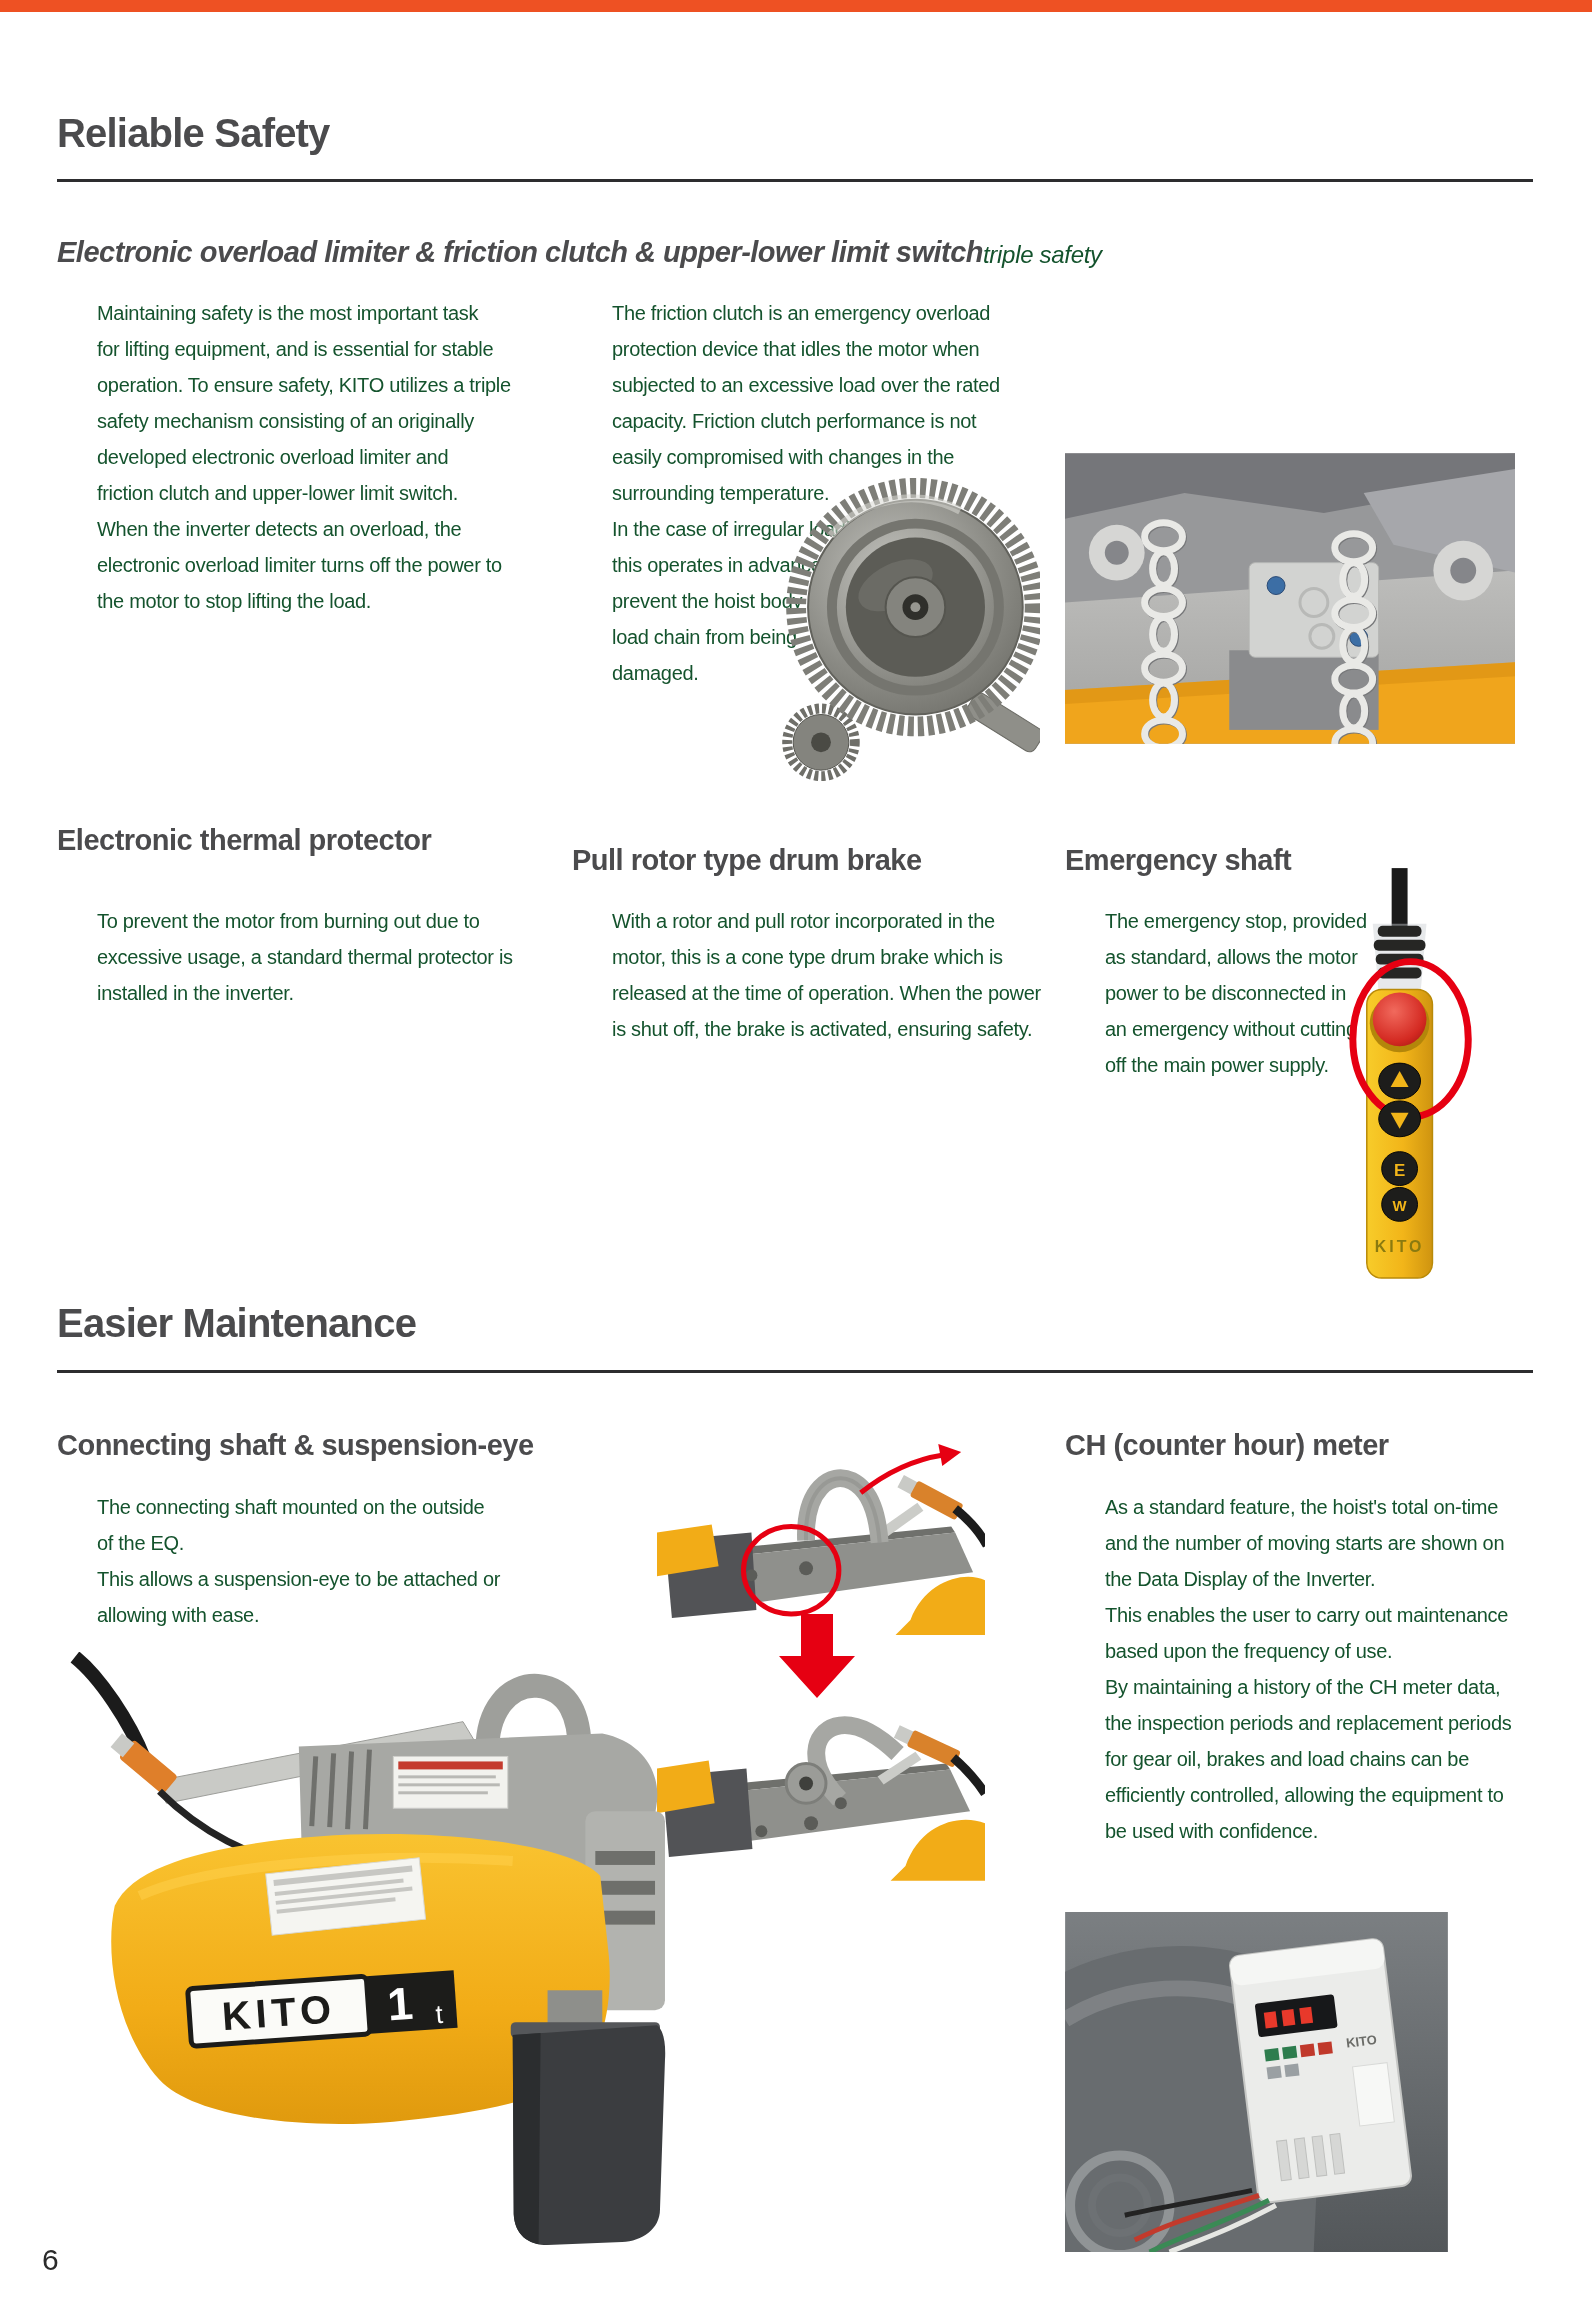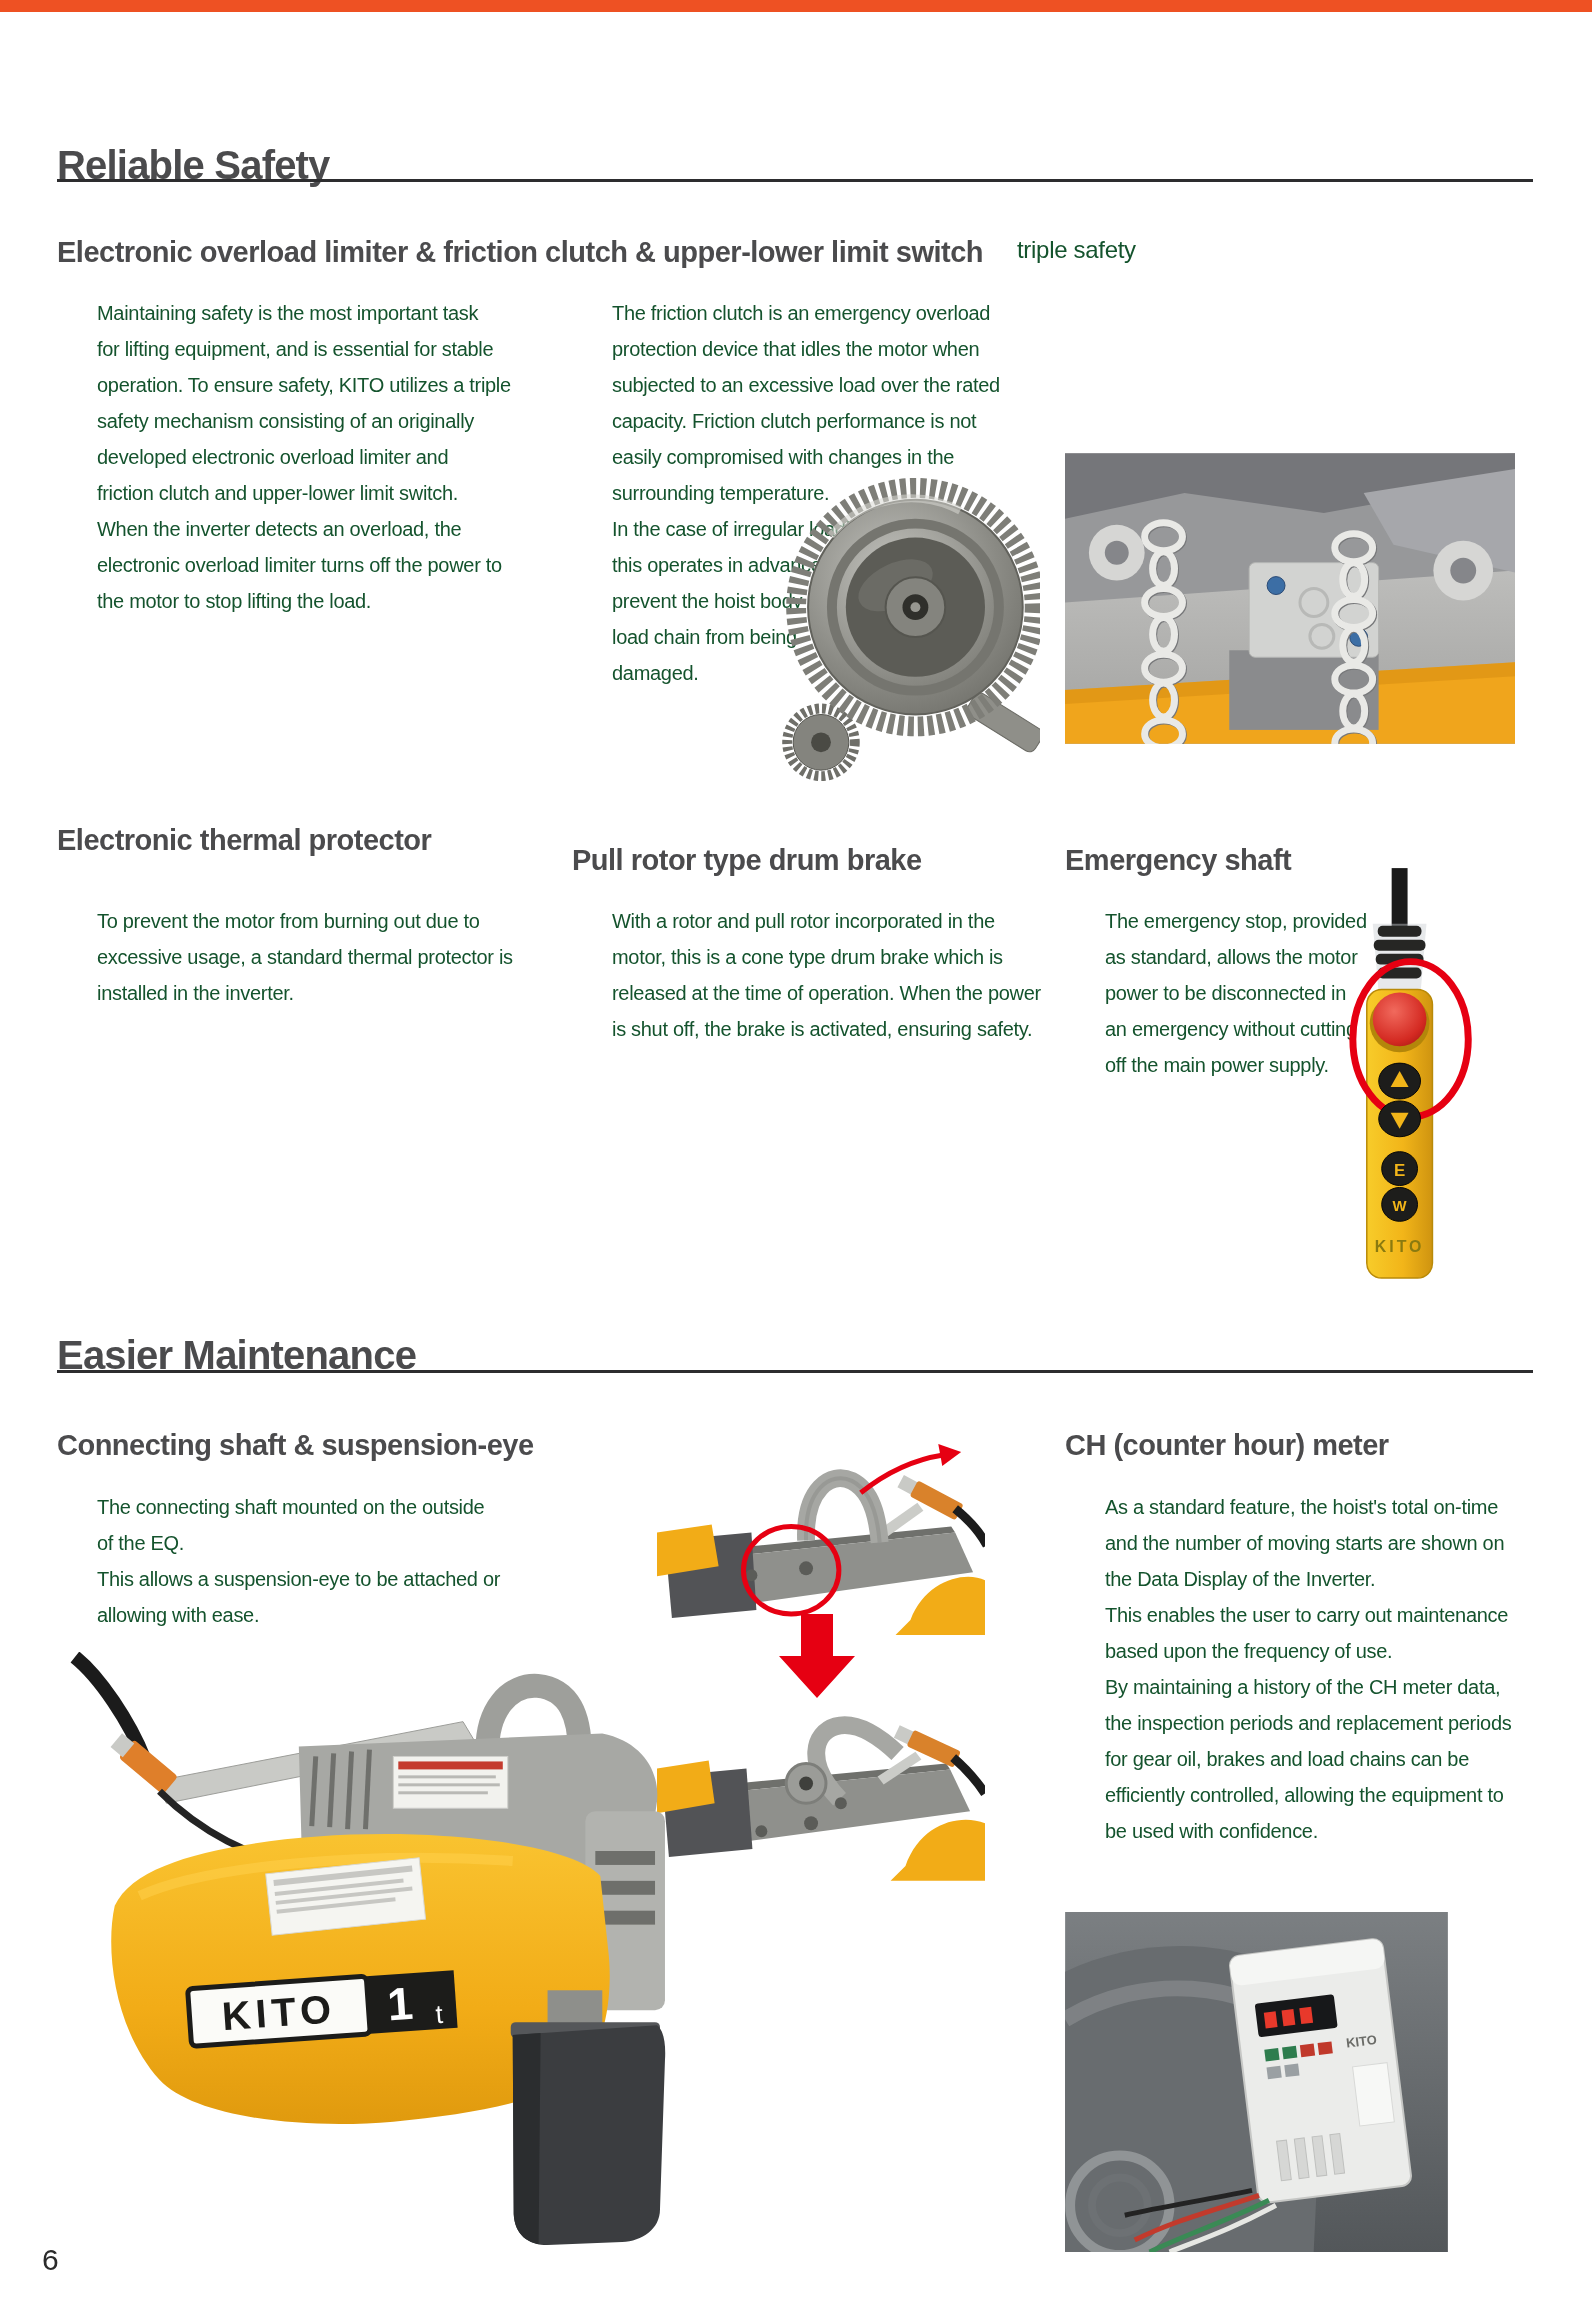--- a/index.html
+++ b/index.html
@@ -1,25 +1,25 @@
 <!DOCTYPE html>
 <html><head>
 <meta charset="utf-8">
 <style>
   html,body{margin:0;padding:0;background:#ffffff;}
   .page{position:relative;width:1592px;height:2311px;background:#ffffff;overflow:hidden;
         font-family:"Liberation Sans",sans-serif;}
   .abs{position:absolute;}
   .topbar{left:0;top:0;width:1592px;height:12px;background:#ee5123;}
-  .h1{font-size:40px;font-weight:bold;color:#4b4b4d;letter-spacing:-0.8px;white-space:nowrap;margin-top:32px;}
+  .h1{font-size:40px;font-weight:bold;color:#4b4b4d;letter-spacing:-0.8px;white-space:nowrap;}
   .h2{font-size:29px;font-weight:bold;color:#4b4b4d;letter-spacing:-0.5px;white-space:nowrap;}
   .tag{font-size:24px;font-weight:500;color:#14532d;letter-spacing:-0.3px;}
   .rule{height:3px;background:#2d2d2f;}
   .body-text{font-size:20px;line-height:36px;color:#14532d;letter-spacing:-0.3px;white-space:pre-line;margin-left:40px;}
-  .hrow{display:flex;align-items:flex-start;gap:34px;}
+  .hrow{display:flex;align-items:flex-end;font-style:italic;}
   .pagenum{font-size:30px;color:#2b2b2b;}
   svg text{font-family:"Liberation Sans",sans-serif;}
 </style>
 </head>
 <body>
 
 <div class="page">
 
   <div class="abs topbar"></div>
 

